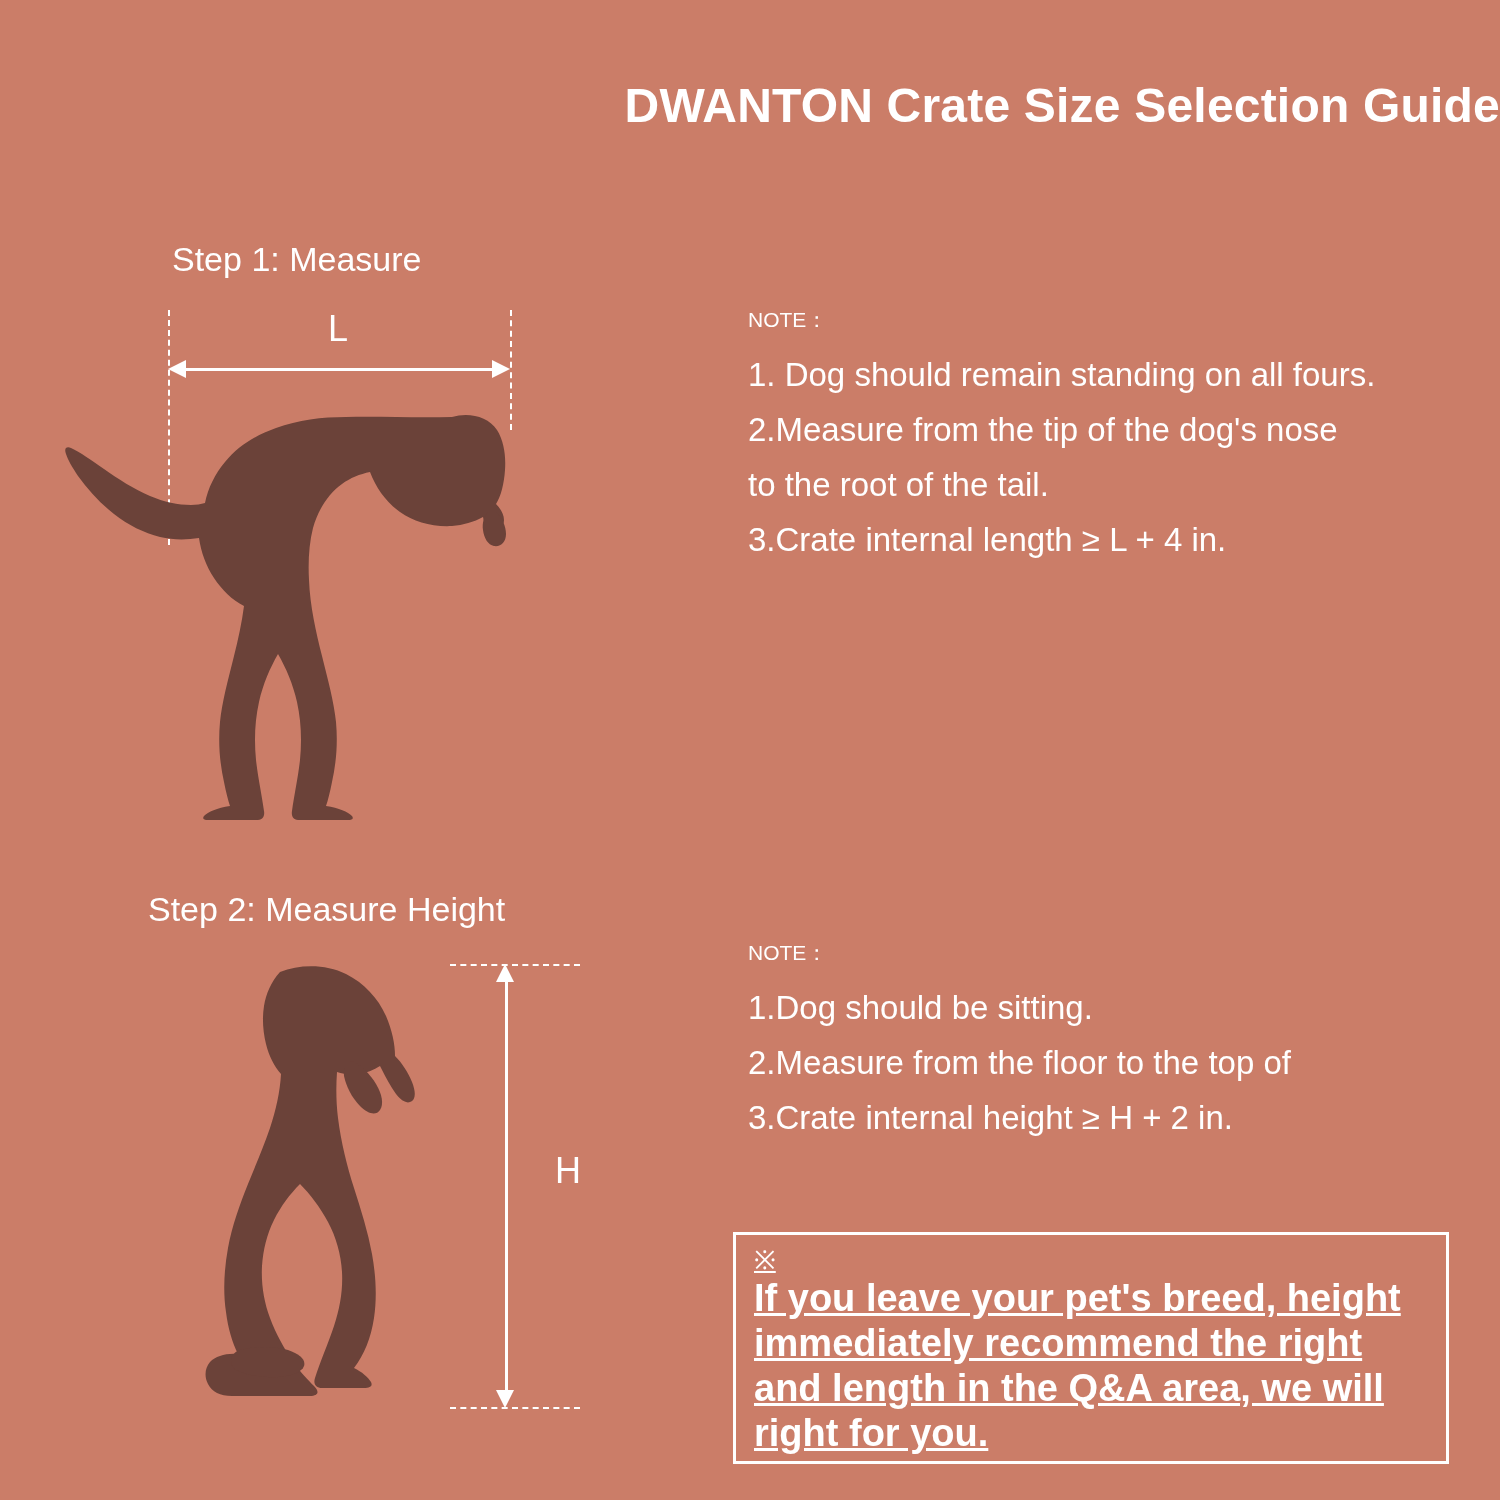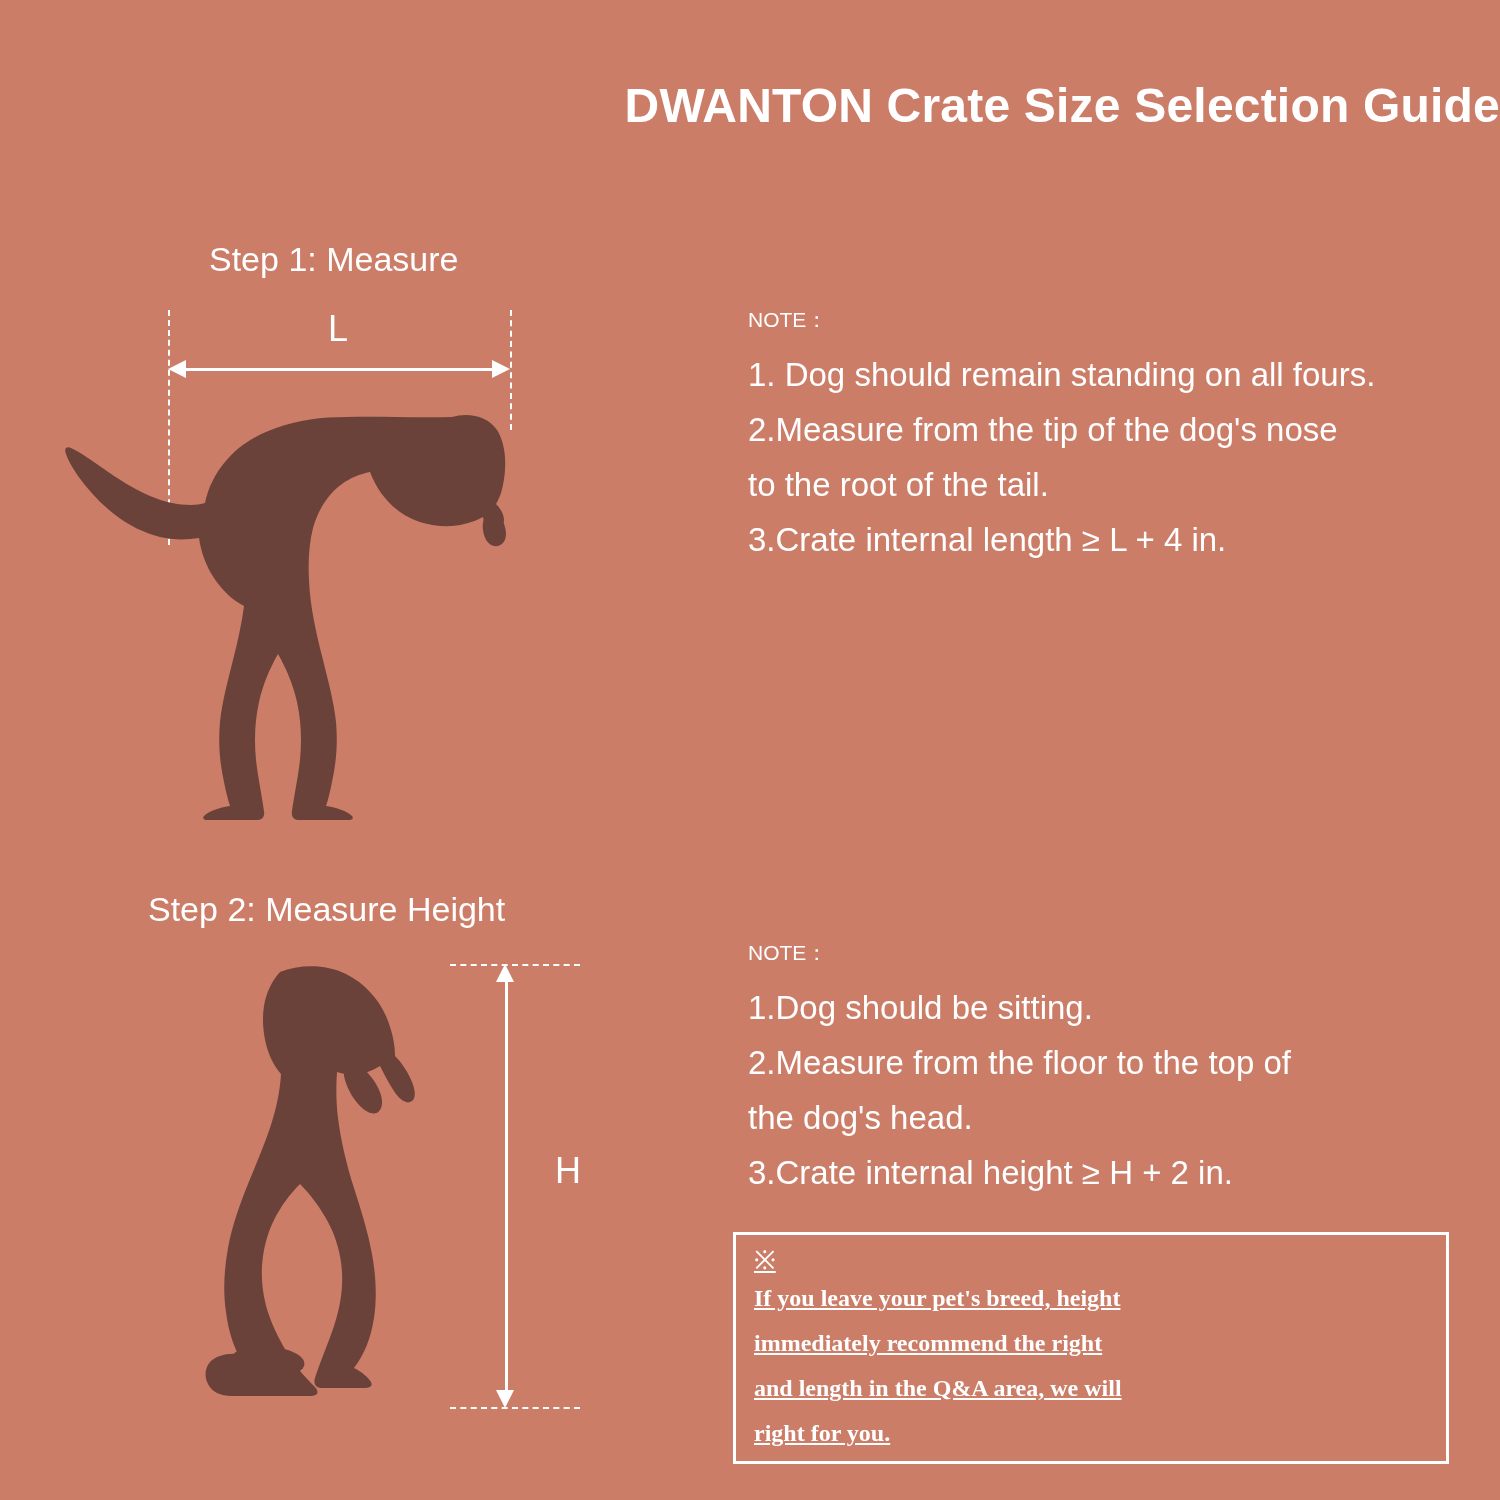--- a/index.html
+++ b/index.html
@@ -34,21 +34,21 @@
     color: #ffffff;
   }
 
   
   .step-label {
     position: absolute;
     font-size: 34px;
     color: #ffffff;
     white-space: nowrap;
   }
-  .step1-label { top: 240px; left: 172px; margin-left: 37px; }
+  .step1-label { top: 240px; left: 172px; }
   .step2-label { top: 890px; left: 148px; }
 
   
   .diagram1 {
     position: absolute;
     top: 300px;
     left: 60px;
     width: 620px;
     height: 540px;
   }
@@ -128,27 +128,26 @@
     box-sizing: border-box;
     padding: 10px 14px 0 18px;
   }
   .callout-mark {
     font-size: 26px;
     line-height: 30px;
     text-decoration: underline;
     display: block;
   }
   .callout-text {
-    font-size: 24px;
+    font-size: 38px;
     font-weight: bold;
     line-height: 43px;
     text-decoration: underline;
     display: block;
     margin-top: 2px;
-    font-family: Liberation Serif, serif;
   }
 
   
   .dog-svg { position: absolute; }
   .dog-fill { fill: #6b4239; }
 </style>
 </head>
 <body>
 
 <div id="page">
@@ -310,21 +309,20 @@
         C 162,412 152,416 138,417
         C 122,418 106,415 96,410
         C 88,405 90,393 100,390 Z"></path>
     </svg>
   </div>
 
   <div class="note-block note2">
     <div class="note-heading">NOTE：</div>
     <div>1.Dog should be sitting.</div>
     <div>2.Measure from the floor to the top of</div>
-    <div>the dog's head.</div>
     <div>3.Crate internal height ≥ H + 2 in.</div>
   </div>
 
   <div class="callout">
     <span class="callout-mark">※</span>
     <span class="callout-text">If you leave your pet's breed, height</span>
     <span class="callout-text">immediately recommend the right</span>
     <span class="callout-text">and length in the Q&amp;A area, we will</span>
     <span class="callout-text">right for you.</span>
   </div>

